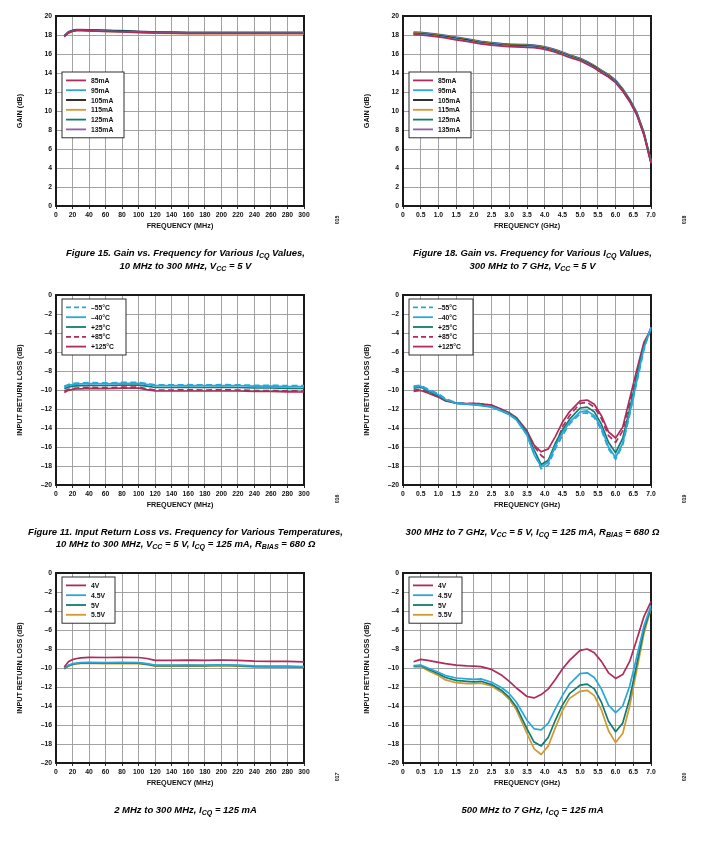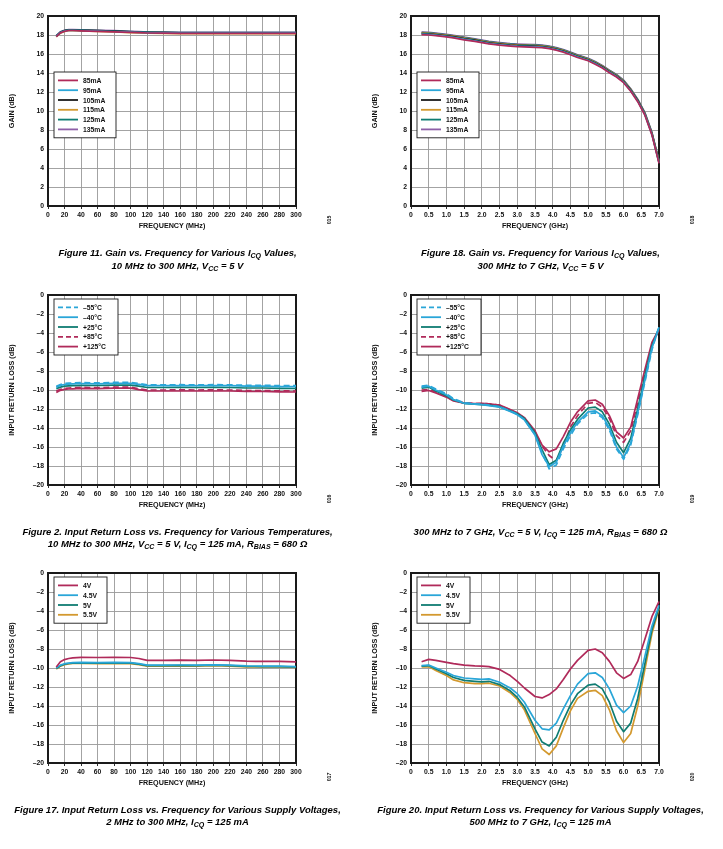--- a/index.html
+++ b/index.html
@@ -1,17 +1,17 @@
 <!DOCTYPE html>
 <html><head>
 <meta charset="utf-8">
 <style>
   html,body{margin:0;padding:0;background:#ffffff;}
   body{width:723px;height:849px;overflow:hidden;font-family:"Liberation Sans",sans-serif;}
-  .page{display:grid;grid-template-columns:347px 347px;column-gap:16px;padding:4px 0 0 4px;}
+  .page{display:grid;grid-template-columns:347px 347px;column-gap:0;padding:4px 0 0 12px;}
   .fig{width:347px;margin-bottom:10px;}
   .chart{display:block;width:345px;height:232px;}
   svg text{font-family:"Liberation Sans",sans-serif;font-weight:bold;fill:#111;}
   .cap{margin-top:11px;text-align:center;font-style:italic;font-weight:bold;
        font-size:9.5px;line-height:12px;color:#000;}
   .cap .sub{font-size:7px;position:relative;top:1.5px;}
 </style>
 </head>
 <body>
 
@@ -121,21 +121,21 @@
           <line x1="54" y1="105.80000000000001" x2="74" y2="105.80000000000001" stroke="#d3992f" stroke-width="1.8"></line>
           <text x="79" y="108.30000000000001" font-size="6.8">115mA</text>
           <line x1="54" y1="115.60000000000001" x2="74" y2="115.60000000000001" stroke="#0f7c72" stroke-width="1.8"></line>
           <text x="79" y="118.10000000000001" font-size="6.8">125mA</text>
           <line x1="54" y1="125.4" x2="74" y2="125.4" stroke="#8d5fa7" stroke-width="1.8"></line>
           <text x="79" y="127.9" font-size="6.8">135mA</text>
         </g>
         <text x="327" y="216" font-size="5.2" fill="#8a8a8a" text-anchor="middle" font-weight="normal" transform="rotate(-90 327 216)">015</text>
       </svg>
     <figcaption class="cap">
-        <div><span>Figure 11. Gain vs. Frequency for Various I</span><span class="sub">CQ</span><span> Values,</span></div>
+        <div><span>Figure 15. Gain vs. Frequency for Various I</span><span class="sub">CQ</span><span> Values,</span></div>
         <div><span>10 MHz to 300 MHz, V</span><span class="sub">CC</span><span> = 5 V</span></div>
       </figcaption>
   </figure>
   <figure class="fig" style="margin:0 0 10px 0;">
     <svg class="chart" viewBox="0 0 345 232">
         <g stroke="#999999" stroke-width="0.9" shape-rendering="crispEdges">
           <line x1="44" y1="12" x2="44" y2="202"></line>
           <line x1="61.71428571428571" y1="12" x2="61.71428571428571" y2="202"></line>
           <line x1="79.42857142857142" y1="12" x2="79.42857142857142" y2="202"></line>
           <line x1="97.14285714285714" y1="12" x2="97.14285714285714" y2="202"></line>
@@ -347,21 +347,21 @@
           <line x1="54" y1="44" x2="74" y2="44" stroke="#0f7c72" stroke-width="1.8"></line>
           <text x="79" y="46.5" font-size="6.8">+25°C</text>
           <line x1="54" y1="53.800000000000004" x2="74" y2="53.800000000000004" stroke="#b02a5a" stroke-width="1.8" stroke-dasharray="5 3"></line>
           <text x="79" y="56.300000000000004" font-size="6.8">+85°C</text>
           <line x1="54" y1="63.6" x2="74" y2="63.6" stroke="#b02a5a" stroke-width="1.8"></line>
           <text x="79" y="66.1" font-size="6.8">+125°C</text>
         </g>
         <text x="327" y="216" font-size="5.2" fill="#8a8a8a" text-anchor="middle" font-weight="normal" transform="rotate(-90 327 216)">016</text>
       </svg>
     <figcaption class="cap">
-        <div><span>Figure 2. Input Return Loss vs. Frequency for Various Temperatures,</span></div>
+        <div><span>Figure 11. Input Return Loss vs. Frequency for Various Temperatures,</span></div>
         <div><span>10 MHz to 300 MHz, V</span><span class="sub">CC</span><span> = 5 V, I</span><span class="sub">CQ</span><span> = 125 mA, R</span><span class="sub">BIAS</span><span> = 680 Ω</span></div>
       </figcaption>
   </figure>
   <figure class="fig" style="margin:0 0 10px 0;">
     <svg class="chart" viewBox="0 0 345 232">
         <g stroke="#999999" stroke-width="0.9" shape-rendering="crispEdges">
           <line x1="44" y1="12" x2="44" y2="202"></line>
           <line x1="61.71428571428571" y1="12" x2="61.71428571428571" y2="202"></line>
           <line x1="79.42857142857142" y1="12" x2="79.42857142857142" y2="202"></line>
           <line x1="97.14285714285714" y1="12" x2="97.14285714285714" y2="202"></line>
@@ -566,21 +566,20 @@
           <line x1="54" y1="34.2" x2="74" y2="34.2" stroke="#2aa6d8" stroke-width="1.8"></line>
           <text x="79" y="36.7" font-size="6.8">4.5V</text>
           <line x1="54" y1="44" x2="74" y2="44" stroke="#0f7c72" stroke-width="1.8"></line>
           <text x="79" y="46.5" font-size="6.8">5V</text>
           <line x1="54" y1="53.800000000000004" x2="74" y2="53.800000000000004" stroke="#d3992f" stroke-width="1.8"></line>
           <text x="79" y="56.300000000000004" font-size="6.8">5.5V</text>
         </g>
         <text x="327" y="216" font-size="5.2" fill="#8a8a8a" text-anchor="middle" font-weight="normal" transform="rotate(-90 327 216)">017</text>
       </svg>
     <figcaption class="cap">
-        <div><span>Figure 17. Input Return Loss vs. Frequency for Various Supply Voltages,</span></div>
         <div><span>2 MHz to 300 MHz, I</span><span class="sub">CQ</span><span> = 125 mA</span></div>
       </figcaption>
   </figure>
   <figure class="fig" style="margin:0 0 10px 0;">
     <svg class="chart" viewBox="0 0 345 232">
         <g stroke="#999999" stroke-width="0.9" shape-rendering="crispEdges">
           <line x1="44" y1="12" x2="44" y2="202"></line>
           <line x1="61.71428571428571" y1="12" x2="61.71428571428571" y2="202"></line>
           <line x1="79.42857142857142" y1="12" x2="79.42857142857142" y2="202"></line>
           <line x1="97.14285714285714" y1="12" x2="97.14285714285714" y2="202"></line>
@@ -673,17 +672,16 @@
           <line x1="54" y1="34.2" x2="74" y2="34.2" stroke="#2aa6d8" stroke-width="1.8"></line>
           <text x="79" y="36.7" font-size="6.8">4.5V</text>
           <line x1="54" y1="44" x2="74" y2="44" stroke="#0f7c72" stroke-width="1.8"></line>
           <text x="79" y="46.5" font-size="6.8">5V</text>
           <line x1="54" y1="53.800000000000004" x2="74" y2="53.800000000000004" stroke="#d3992f" stroke-width="1.8"></line>
           <text x="79" y="56.300000000000004" font-size="6.8">5.5V</text>
         </g>
         <text x="327" y="216" font-size="5.2" fill="#8a8a8a" text-anchor="middle" font-weight="normal" transform="rotate(-90 327 216)">020</text>
       </svg>
     <figcaption class="cap">
-        <div><span>Figure 20. Input Return Loss vs. Frequency for Various Supply Voltages,</span></div>
         <div><span>500 MHz to 7 GHz, I</span><span class="sub">CQ</span><span> = 125 mA</span></div>
       </figcaption>
   </figure>
 </div>
 
 </body></html>

